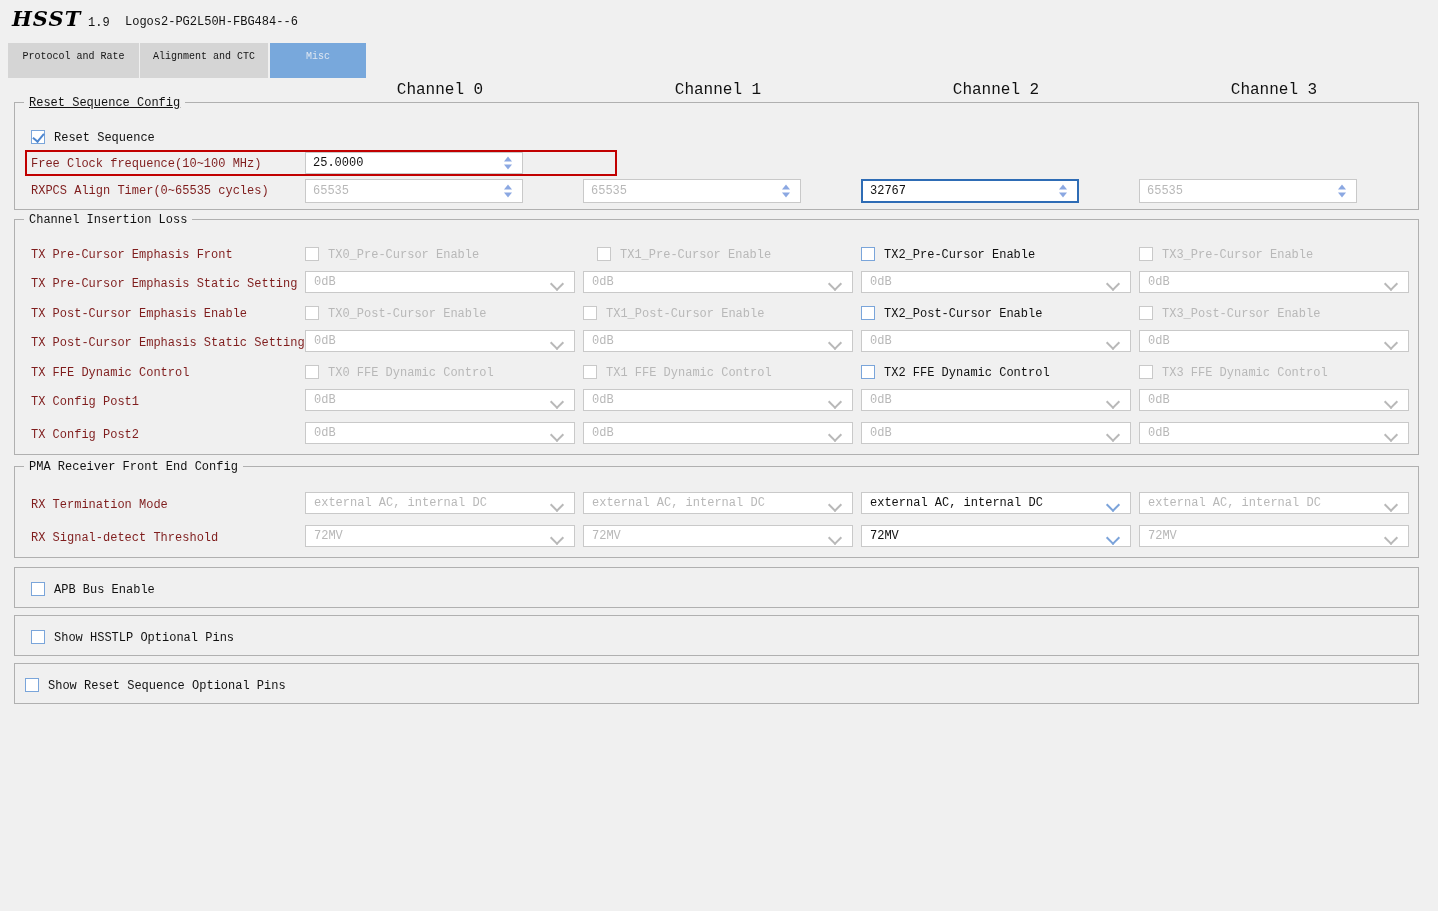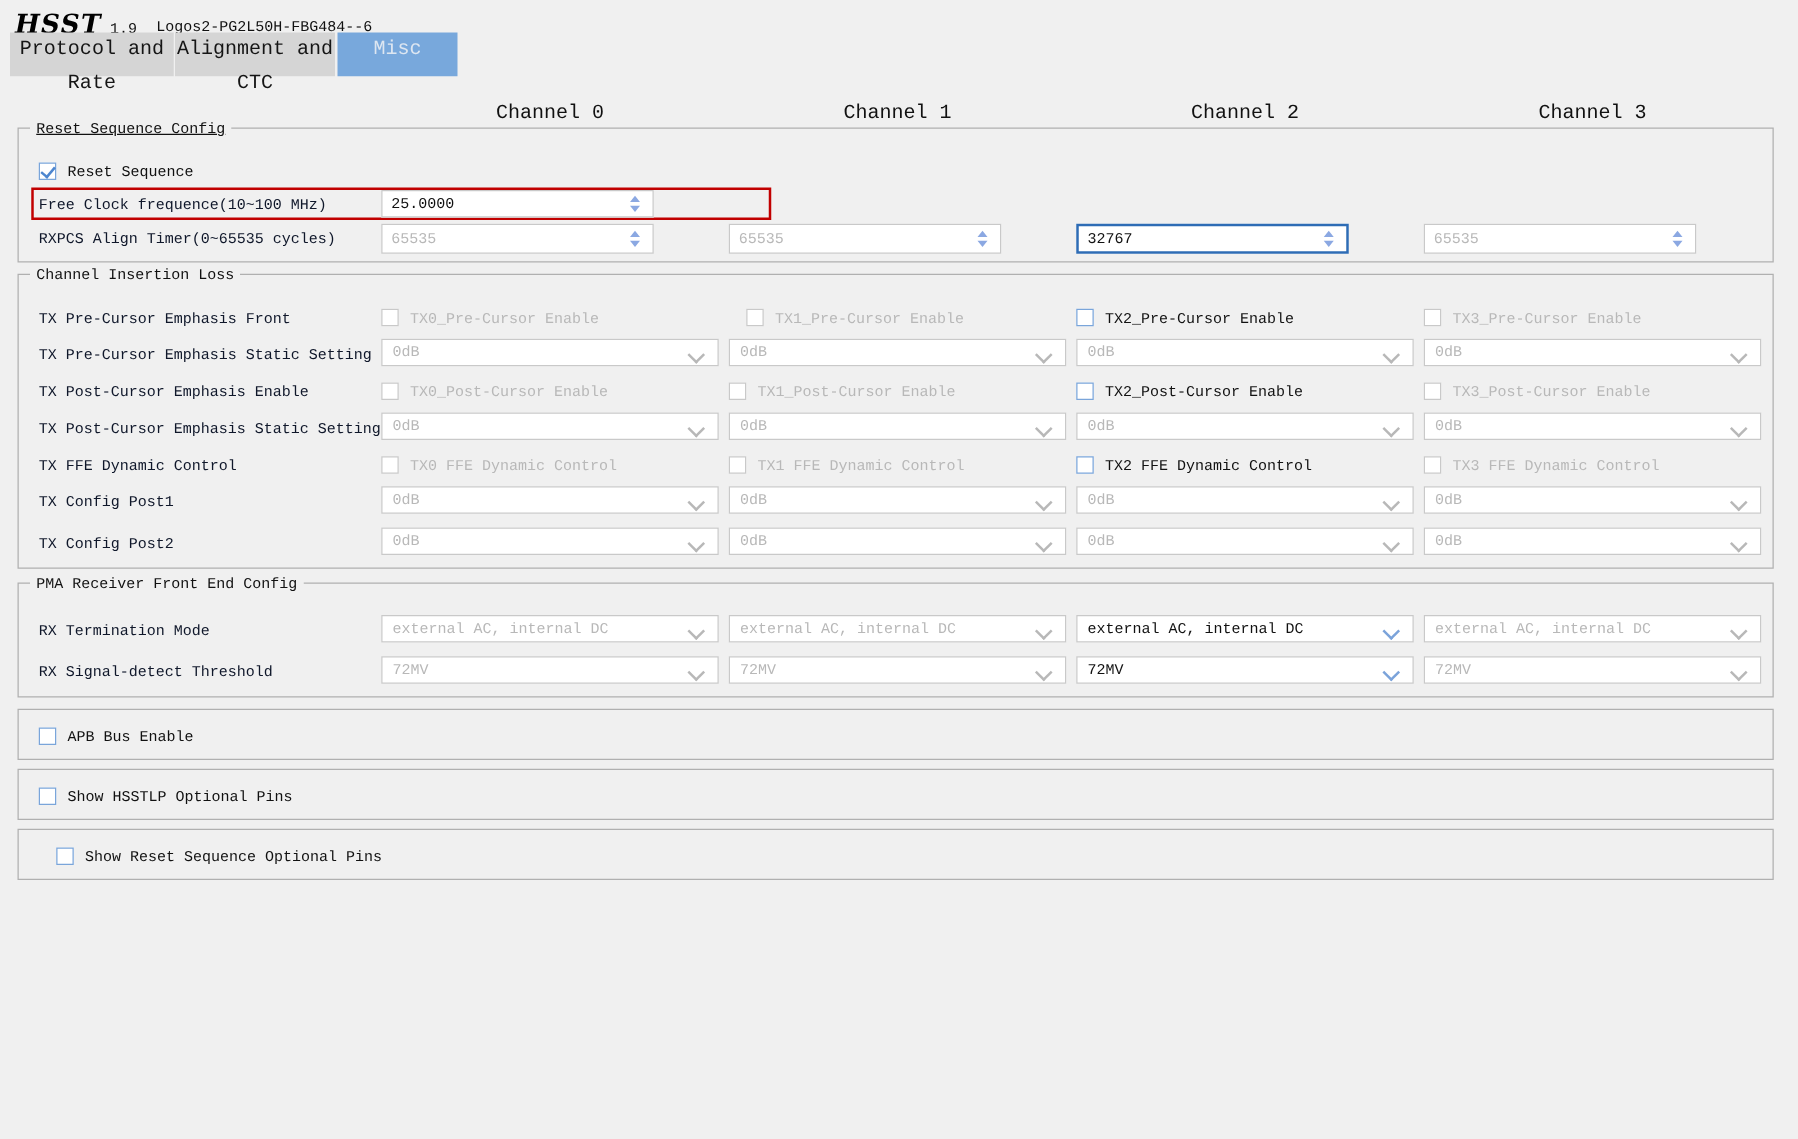--- a/index.html
+++ b/index.html
@@ -8,30 +8,30 @@
     background:#f0f0f0;
     font-family:"Liberation Mono","DejaVu Sans Mono",monospace;
     font-size:12px;color:#111;
   }
   
   .logo{position:absolute;left:12px;top:6px;font-family:"DejaVu Serif","Liberation Serif",serif;
         font-size:21px;font-weight:bold;font-style:italic;letter-spacing:1px;color:#000;}
   .ver{position:absolute;left:88px;top:16px;font-size:12px;color:#111;}
   .device{position:absolute;left:125px;top:15px;font-size:12px;color:#111;}
   
-  .tab{position:absolute;top:26px;height:35px;line-height:27px;text-align:center;
-       background:#d5d5d5;color:#151515;font-size:16px;cursor:default;}
+  .tab{position:absolute;top:43px;height:35px;line-height:27px;text-align:center;
+       background:#d5d5d5;color:#151515;font-size:10px;cursor:default;}
   .tab.active{background:#78a8dc;color:#dde6f1;}
   
   .chhdr{position:absolute;width:270px;text-align:center;font-size:16px;color:#111;}
   
   .panel{position:absolute;border:1px solid #b0b0b0;box-sizing:border-box;}
   .legend{position:absolute;font-size:12px;color:#111;background:#f0f0f0;padding:0 5px;white-space:pre;}
   
-  .lbl{position:absolute;left:31px;font-size:12px;color:#0f172a;white-space:pre;}
+  .lbl{position:absolute;left:31px;font-size:12px;color:#7f1d1d;white-space:pre;}
   
   .c0{left:305px;} .c1{left:583px;} .c2{left:861px;} .c3{left:1139px;}
   
   .spinbox{position:absolute;width:218px;height:24px;background:#fff;border:1px solid #c9c9c9;box-sizing:border-box;}
   .spinbox .val{position:absolute;left:7px;top:50%;transform:translateY(-50%);font-size:12px;color:#111;white-space:pre;}
   .spinbox .val.dim{color:#b8b8b8;}
   .spinbox.focused{border:2px solid #2e6cb5;}
   .spin{position:absolute;right:10px;top:50%;transform:translateY(-50%);display:flex;flex-direction:column;align-items:center;gap:3px;}
   .spin .up{width:0;height:0;border-left:4px solid transparent;border-right:4px solid transparent;border-bottom:5px solid #8ba8e2;}
   .spin .dn{width:0;height:0;border-left:4px solid transparent;border-right:4px solid transparent;border-top:5px solid #8ba8e2;}
@@ -293,16 +293,16 @@
   <span class="cblbl">APB Bus Enable</span>
 </div>
 
 <div class="panel" style="left:14px;top:615px;width:1405px;height:41px;"></div>
 <div class="cbcell" style="left:31px;top:630px;">
   <span class="cb en"></span>
   <span class="cblbl">Show HSSTLP Optional Pins</span>
 </div>
 
 <div class="panel" style="left:14px;top:663px;width:1405px;height:41px;"></div>
-<div class="cbcell" style="left:45px;top:678px;padding-left:16px;">
+<div class="cbcell" style="left:25px;top:678px;padding-left:16px;">
   <span class="cb en"></span>
   <span class="cblbl">Show Reset Sequence Optional Pins</span>
 </div>
 
 </body></html>

